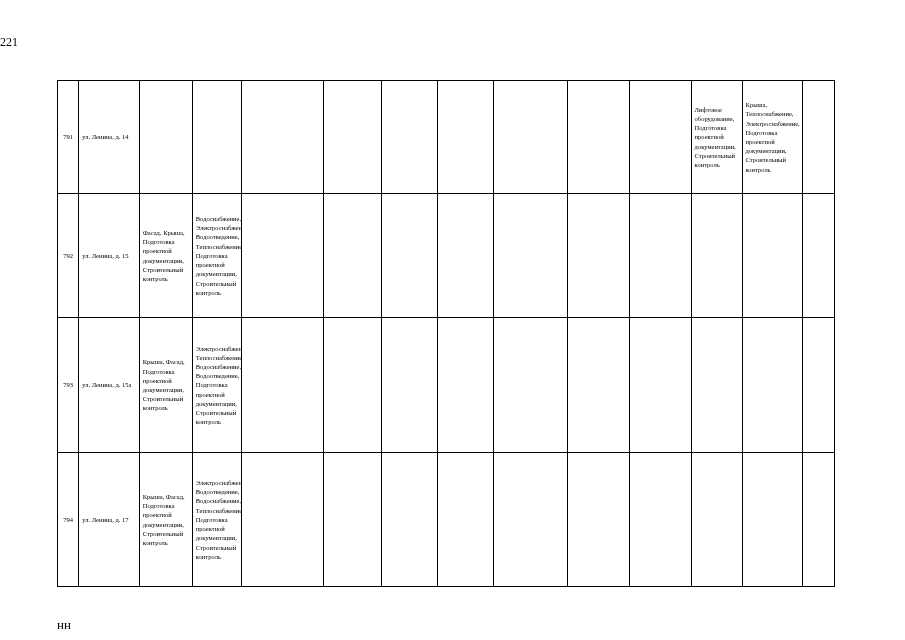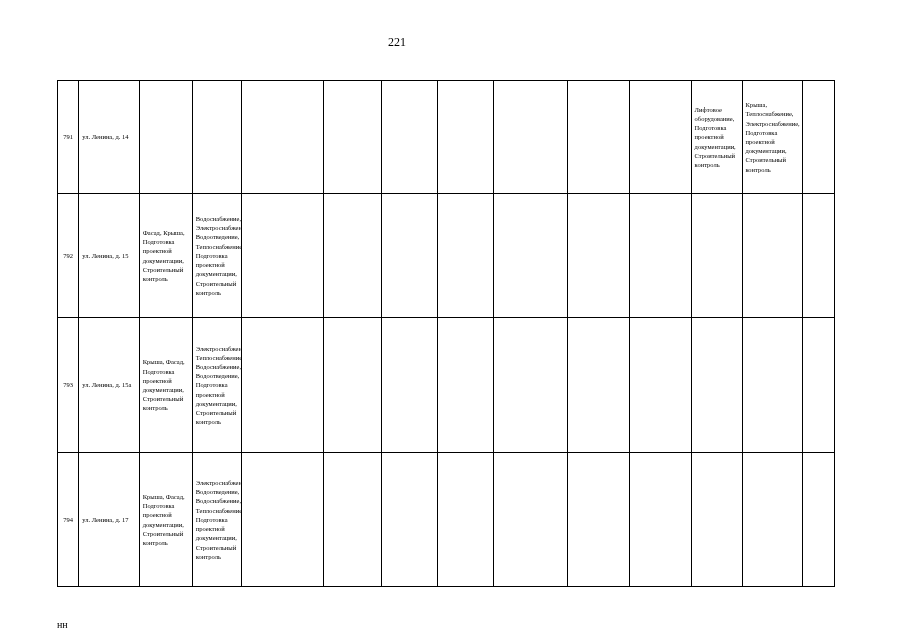--- a/index.html
+++ b/index.html
@@ -19,21 +19,20 @@
     position: relative;
     width: 905px;
     height: 640px;
     box-sizing: border-box;
   }
   .page-number {
     position: absolute;
     top: 35px;
     left: 0;
     width: 794px;
-    text-align: center;
     font-size: 12px;
     line-height: 14px;
     font-family: "Liberation Serif", serif;
   }
   .table-wrap {
     position: absolute;
     top: 80px;
     left: 57px;
     width: 778px;
   }
@@ -70,21 +69,21 @@
   td.c-blank {
     vertical-align: middle;
   }
   td.top-align {
     vertical-align: top;
   }
   .footer-note {
     position: absolute;
     left: 57px;
     top: 620px;
-    font-size: 10px;
+    font-size: 13px;
     line-height: 9px;
     font-family: "Liberation Serif", serif;
     text-align: center;
   }
 </style>
 </head>
 <body>
 
 <div class="page">
 

